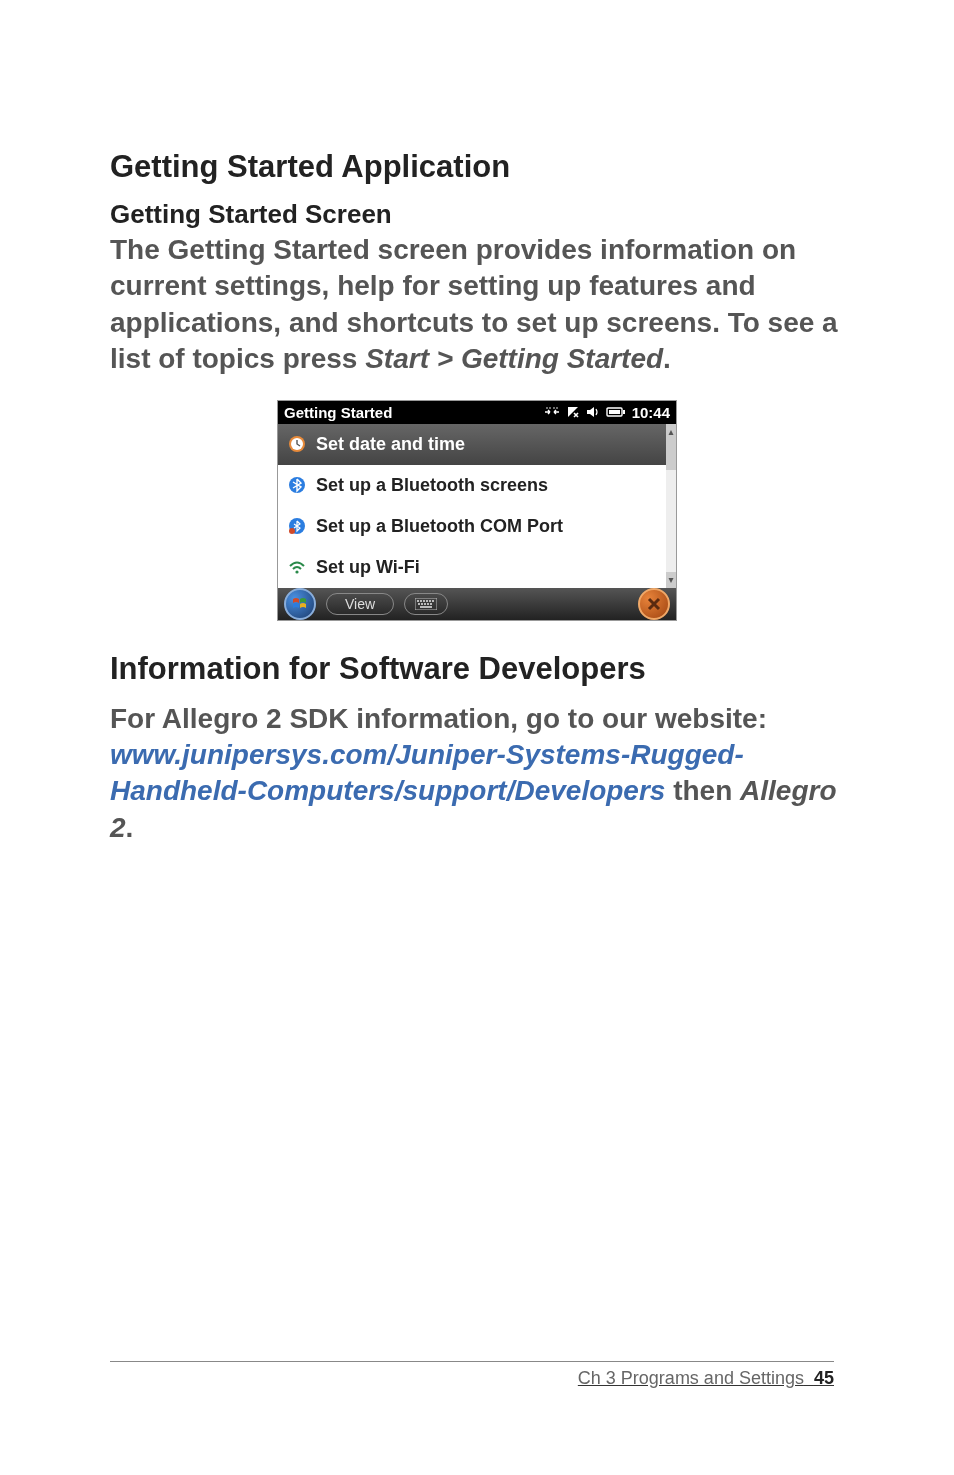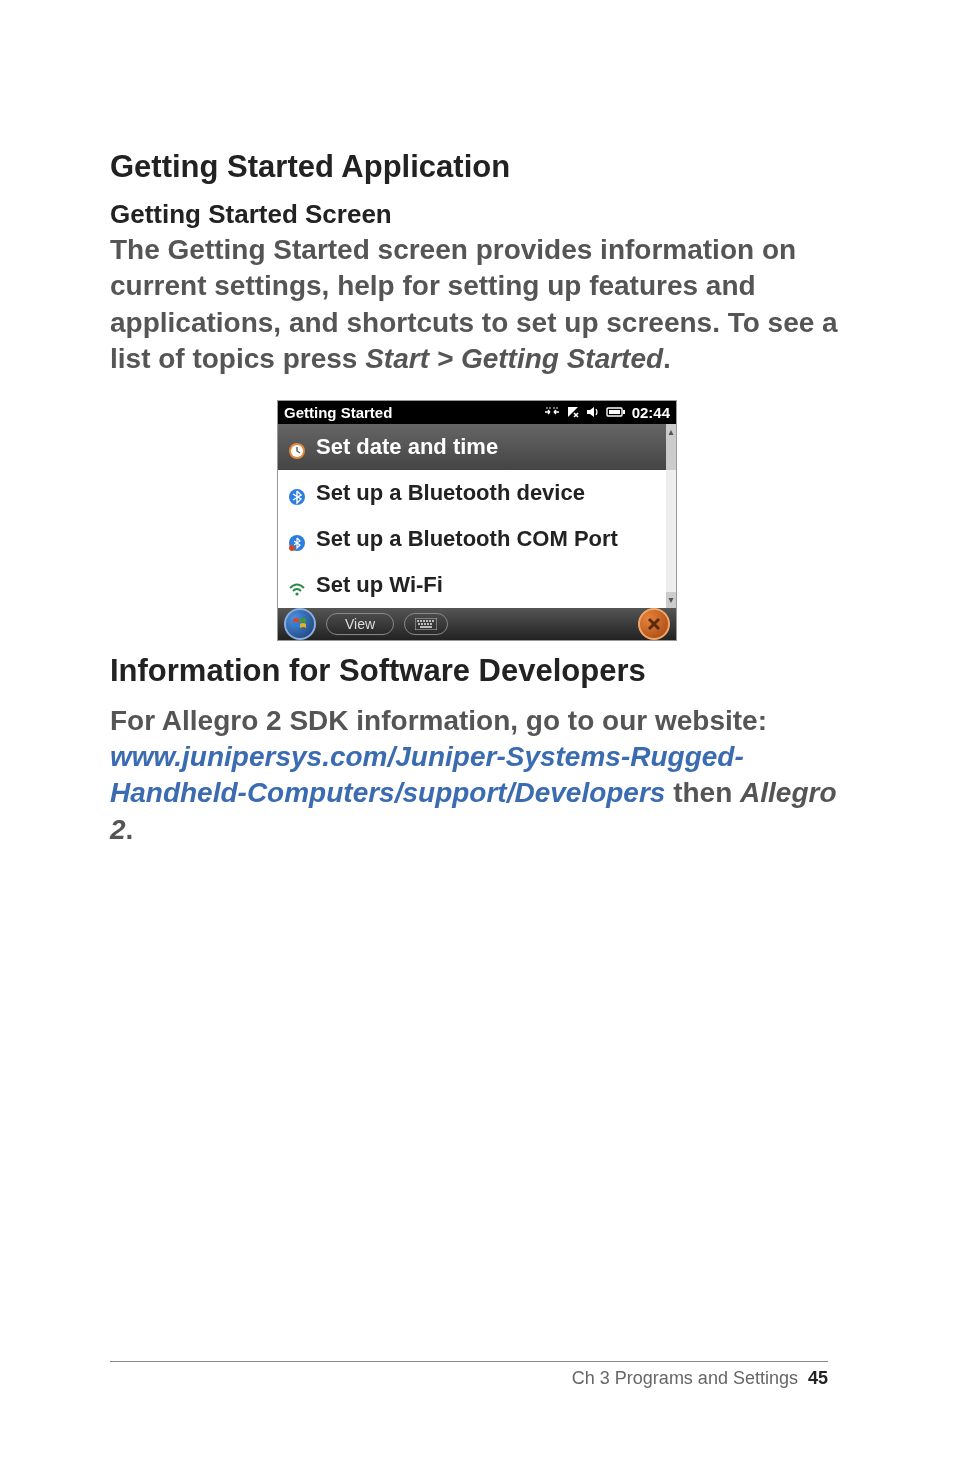--- a/index.html
+++ b/index.html
@@ -41,21 +41,21 @@
     .italic {
       font-style: italic;
     }
     .link-text {
       color: #3b6bb0;
       font-style: italic;
     }
     .screenshot-container {
       display: flex;
       justify-content: center;
-      margin: 22px 0 12px 0;
+      margin: 22px 0 30px 0;
     }
     .screenshot {
       width: 400px;
       border: 1px solid #999;
       background: #fff;
       font-family: Arial, sans-serif;
     }
     .titlebar {
       background: #000;
       color: #fff;
@@ -69,24 +69,24 @@
     .titlebar-right {
       display: flex;
       align-items: center;
       gap: 6px;
     }
     .titlebar-right svg {
       display: block;
     }
     .list-row {
       display: flex;
-      align-items: flex-end;
+      align-items: center;
       gap: 10px;
       padding: 10px 10px;
-      font-size: 22px;
+      font-size: 18px;
       font-weight: bold;
       color: #222;
     }
     .list-row.selected {
       background: linear-gradient(#666, #444);
       color: #fff;
     }
     .list-row .row-icon {
       width: 18px;
       height: 18px;
@@ -173,21 +173,22 @@
       justify-content: center;
       margin-left: auto;
     }
     h1.secondary {
       margin-top: 12px;
     }
     .footer {
       position: absolute;
       bottom: 86px;
       left: 110px;
-      right: 126px;
+      right: 120px;
+      text-decoration: underline;
     }
     .footer hr {
       border: none;
       border-top: 1px solid #888;
       margin-bottom: 6px;
     }
     .footer-text {
       text-align: right;
       font-size: 18px;
       color: #666;
@@ -227,40 +228,40 @@
           </svg>
           <svg width="14" height="14" viewBox="0 0 14 14">
             <path d="M1 5 L4 5 L8 2 L8 12 L4 9 L1 9 Z" fill="#fff"></path>
             <path d="M10 4 Q12 7 10 10" stroke="#fff" stroke-width="1.2" fill="none"></path>
           </svg>
           <svg width="20" height="12" viewBox="0 0 20 12">
             <rect x="1" y="2" width="15" height="8" rx="1" fill="none" stroke="#fff" stroke-width="1.4"></rect>
             <rect x="17" y="4" width="2" height="4" fill="#fff"></rect>
             <rect x="3" y="4" width="11" height="4" fill="#fff"></rect>
           </svg>
-          <span>02:44</span>
+          <span>10:44</span>
         </div>
       </div>
 
       <div class="list-wrap">
         <div class="list-body">
           <div class="list-row selected">
             <svg class="row-icon" viewBox="0 0 18 18">
               <circle cx="9" cy="9" r="8" fill="#e78a3a"></circle>
               <circle cx="9" cy="9" r="6" fill="#fff"></circle>
               <path d="M9 5 L9 9 L12 11" stroke="#555" stroke-width="1.4" fill="none"></path>
             </svg>
             <span>Set date and time</span>
           </div>
           <div class="list-row">
             <svg class="row-icon" viewBox="0 0 18 18">
               <circle cx="9" cy="9" r="8" fill="#2b7de0"></circle>
               <path d="M9 3 L9 15 L13 11 L5 6 M9 3 L13 7 L5 12" stroke="#fff" stroke-width="1.4" fill="none"></path>
             </svg>
-            <span>Set up a Bluetooth device</span>
+            <span>Set up a Bluetooth screens</span>
           </div>
           <div class="list-row">
             <svg class="row-icon" viewBox="0 0 18 18">
               <circle cx="9" cy="9" r="8" fill="#2b7de0"></circle>
               <path d="M9 4 L9 14 L12 11 L6 7 M9 4 L12 7 L6 11" stroke="#fff" stroke-width="1.2" fill="none"></path>
               <circle cx="4" cy="14" r="3" fill="#d04a2a"></circle>
             </svg>
             <span>Set up a Bluetooth COM Port</span>
           </div>
           <div class="list-row">

